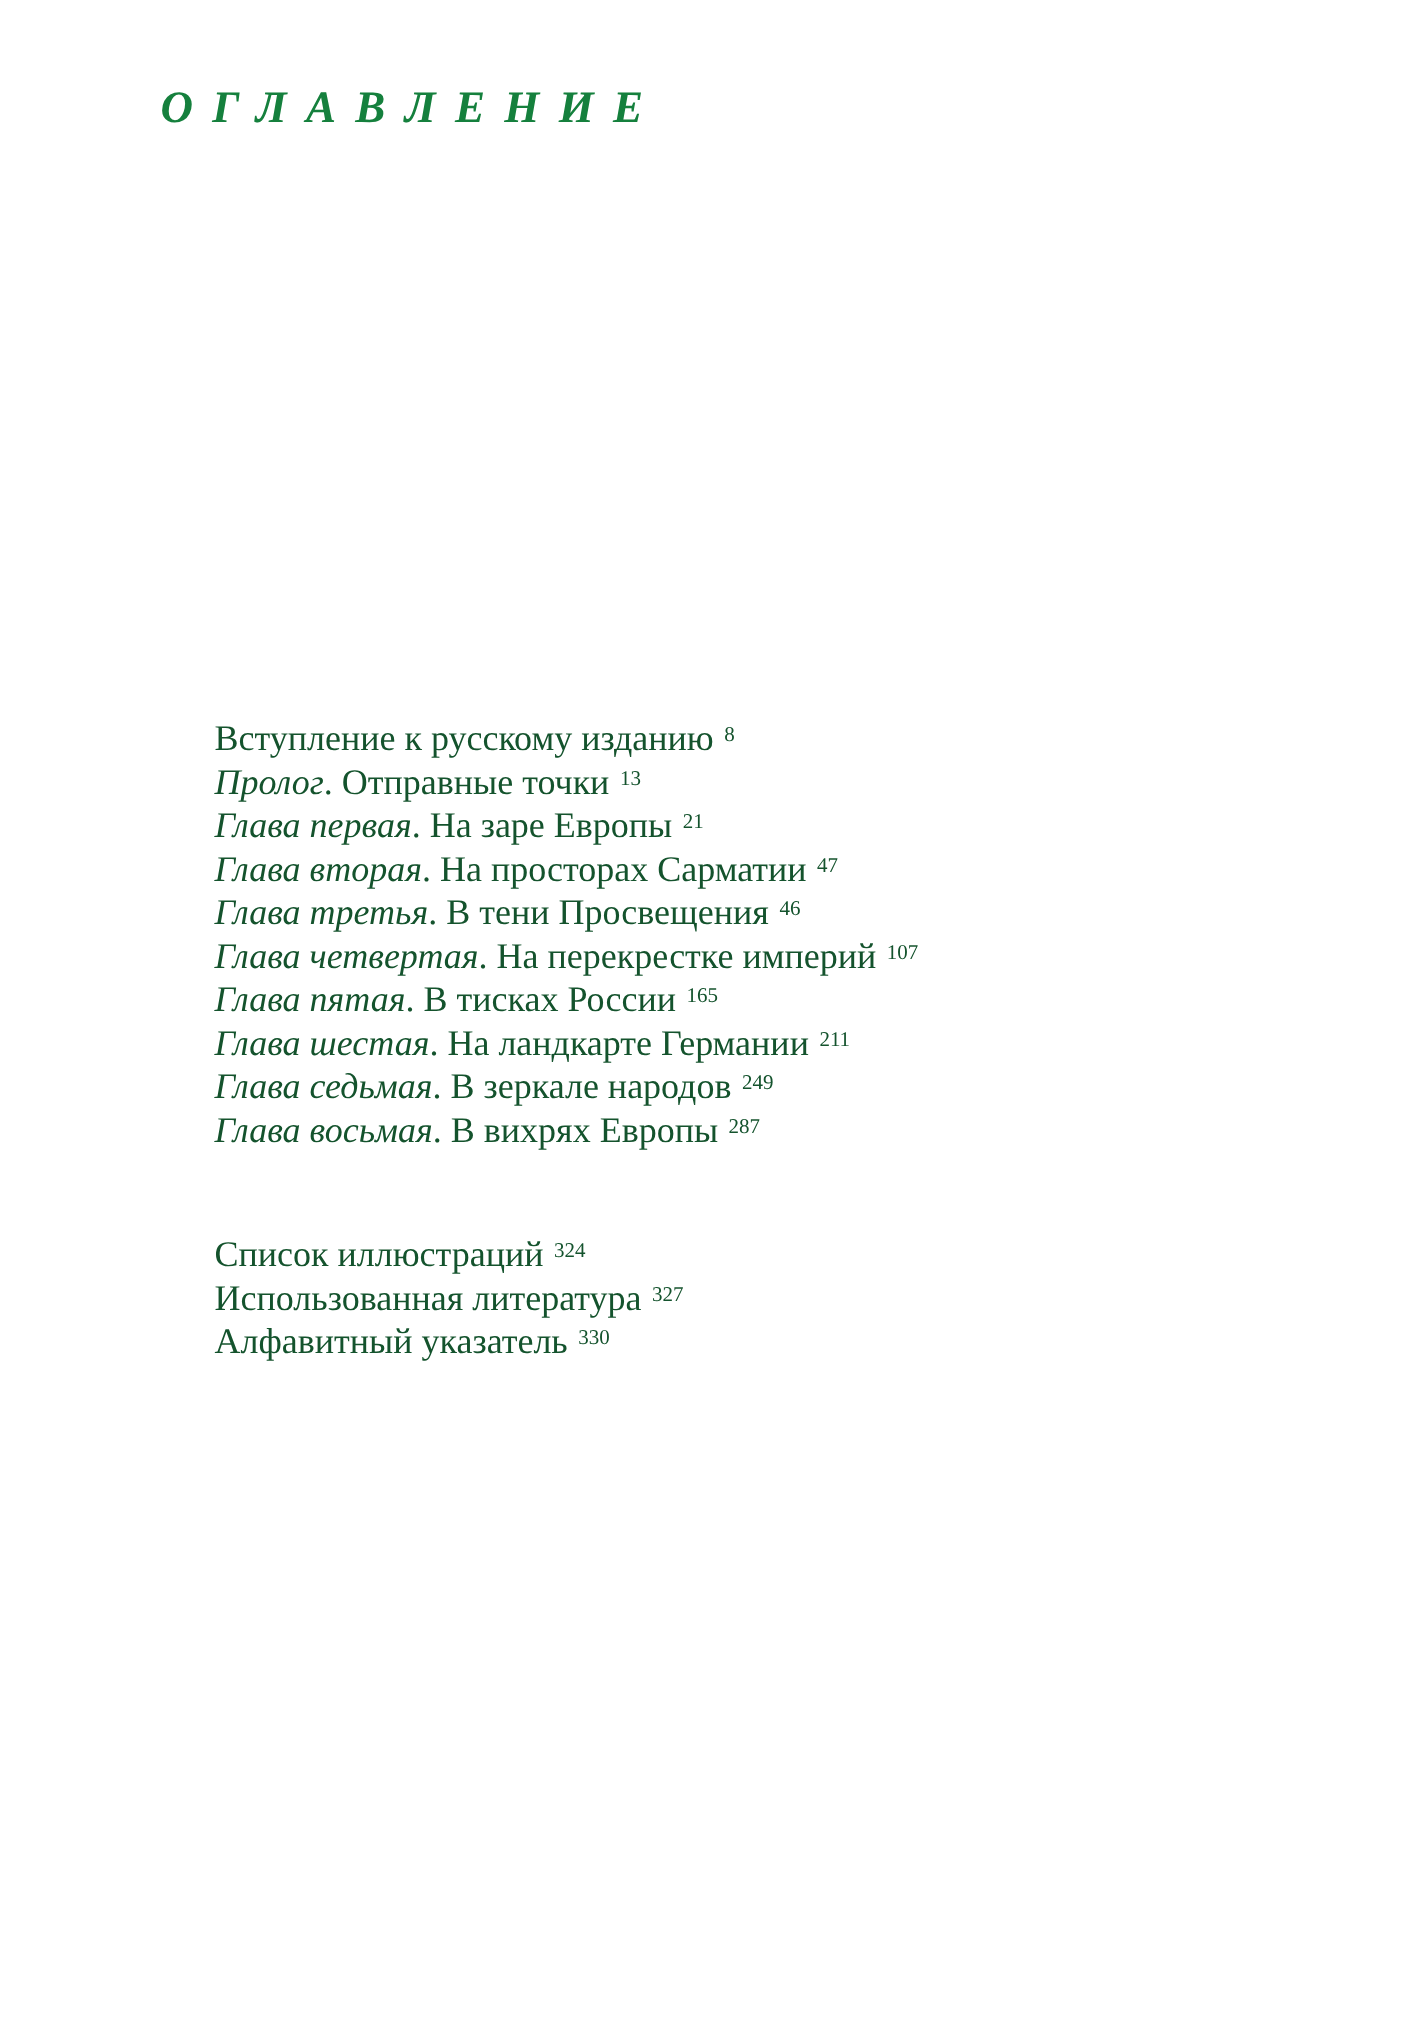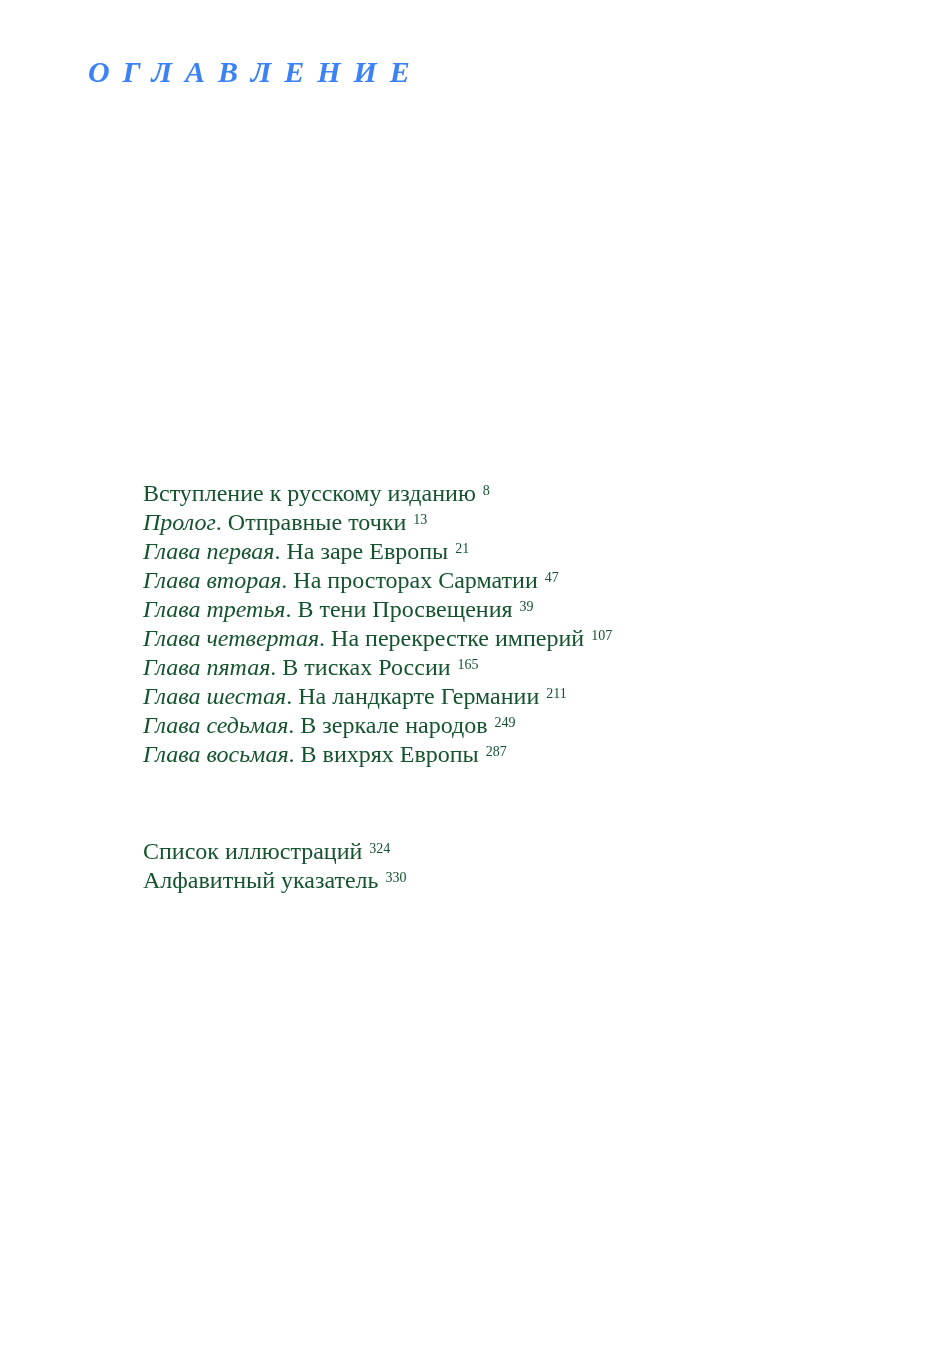--- a/index.html
+++ b/index.html
@@ -14,29 +14,29 @@
     font-family: "Liberation Serif", serif;
     overflow: hidden;
   }
   .page {
     position: absolute;
     inset: 0;
     background: #ffffff;
   }
   .title {
     position: absolute;
-    left: 88px;
+    left: 107px;
     top: 56px;
     margin: 0;
     font-size: 30px;
     line-height: 32px;
     font-weight: bold;
     font-style: italic;
     letter-spacing: 0.43em;
-    color: #3b82f6;
+    color: #15803d;
     white-space: nowrap;
   }
   .toc {
     position: absolute;
     left: 143px;
     top: 479px;
     color: #14532d;
     font-size: 24px;
   }
   .toc ul {
@@ -46,21 +46,21 @@
   }
   .entry {
     line-height: 29px;
     white-space: nowrap;
   }
   .chapter {
     font-style: italic;
     text-align: right;
   }
   #toc-appendix {
-    margin-top: 68px;
+    margin-top: 54px;
   }
   .pagenum {
     font-size: 14px;
     line-height: 0;
     margin-left: 7px;
     position: relative;
     top: -6px;
     vertical-align: baseline;
   }
 </style>
@@ -73,32 +73,33 @@
   <div class="toc">
     <ul id="toc-entries">
   <li class="entry"><span class="etitle">Вступление к русскому изданию</span><span class="pagenum">8</span></li>
 
   <li class="entry"><span class="chapter">Пролог</span><span class="sep">. </span><span class="etitle">Отправные точки</span><span class="pagenum">13</span></li>
 
   <li class="entry"><span class="chapter">Глава первая</span><span class="sep">. </span><span class="etitle">На заре Европы</span><span class="pagenum">21</span></li>
 
   <li class="entry"><span class="chapter">Глава вторая</span><span class="sep">. </span><span class="etitle">На просторах Сарматии</span><span class="pagenum">47</span></li>
 
-  <li class="entry"><span class="chapter">Глава третья</span><span class="sep">. </span><span class="etitle">В тени Просвещения</span><span class="pagenum">39</span></li>
+  <li class="entry"><span class="chapter">Глава третья</span><span class="sep">. </span><span class="etitle">В тени Просвещения</span><span class="pagenum">46</span></li>
 
   <li class="entry"><span class="chapter">Глава четвертая</span><span class="sep">. </span><span class="etitle">На перекрестке империй</span><span class="pagenum">107</span></li>
 
   <li class="entry"><span class="chapter">Глава пятая</span><span class="sep">. </span><span class="etitle">В тисках России</span><span class="pagenum">165</span></li>
 
   <li class="entry"><span class="chapter">Глава шестая</span><span class="sep">. </span><span class="etitle">На ландкарте Германии</span><span class="pagenum">211</span></li>
 
   <li class="entry"><span class="chapter">Глава седьмая</span><span class="sep">. </span><span class="etitle">В зеркале народов</span><span class="pagenum">249</span></li>
 
   <li class="entry"><span class="chapter">Глава восьмая</span><span class="sep">. </span><span class="etitle">В вихрях Европы</span><span class="pagenum">287</span></li>
 </ul>
     <ul id="toc-appendix">
   <li class="entry"><span class="etitle">Список иллюстраций</span><span class="pagenum">324</span></li>
 
+  <li class="entry"><span class="etitle">Использованная литература</span><span class="pagenum">327</span></li>
 
   <li class="entry"><span class="etitle">Алфавитный указатель</span><span class="pagenum">330</span></li>
 </ul>
   </div>
 </div>
 
 </body></html>

